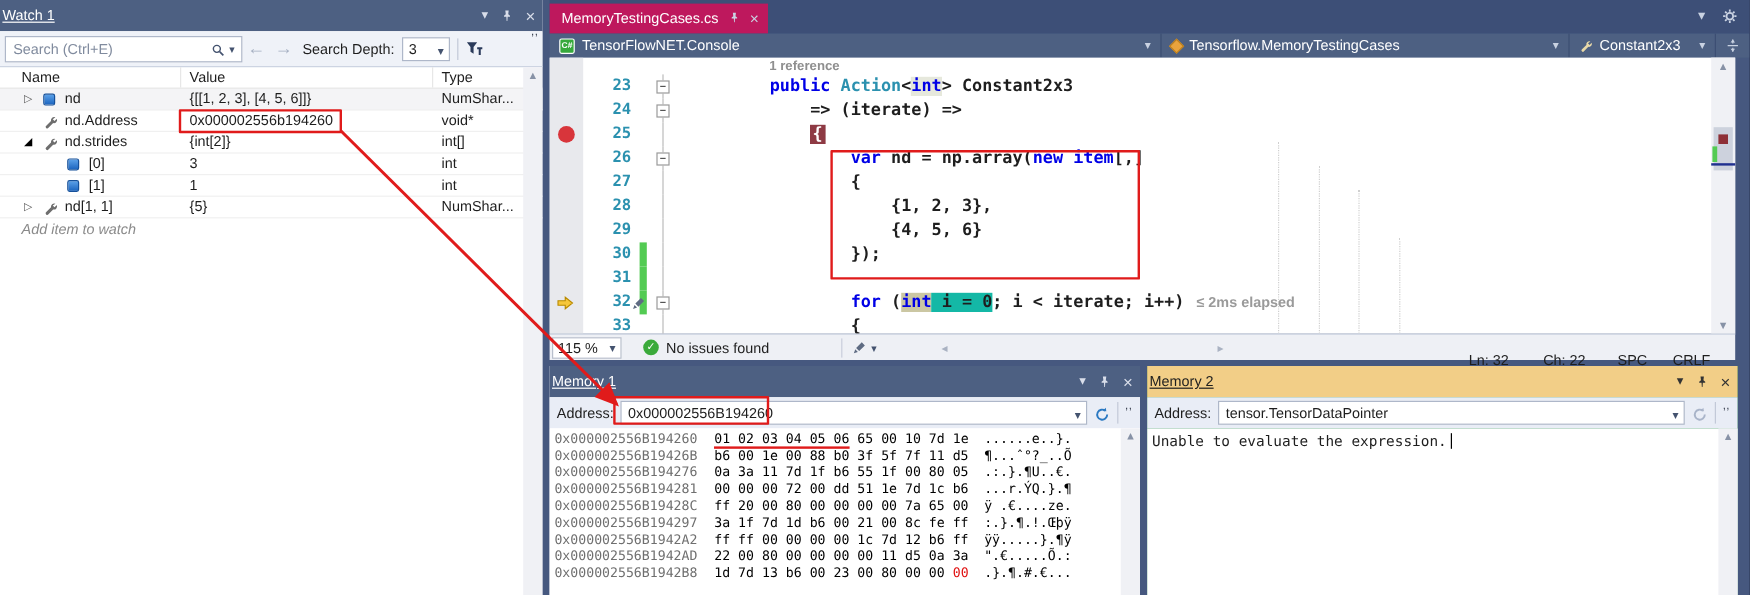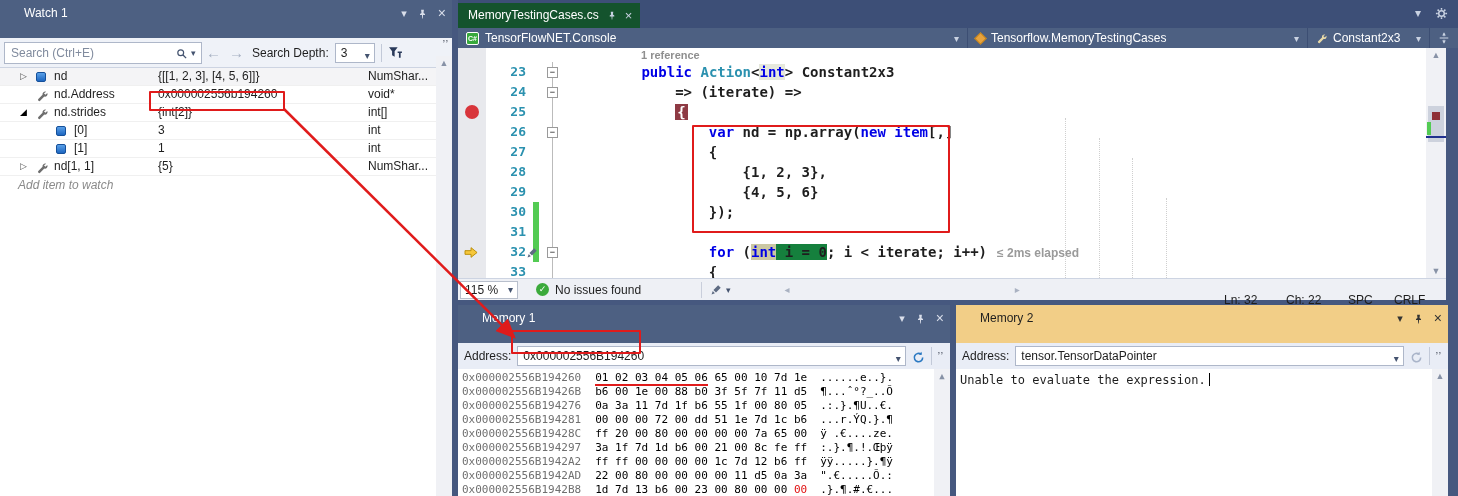--- a/index.html
+++ b/index.html
@@ -4,22 +4,22 @@
 <style>
   html,body{margin:0;padding:0;background:#2b3a57;}
   *{box-sizing:border-box;}
   #app{position:relative;width:1458px;height:496px;background:#46587F;
        font-family:"Liberation Sans",sans-serif;font-size:12px;color:#1e1e1e;
        overflow:hidden;-webkit-font-smoothing:antialiased;}
   .abs{position:absolute;}
   .ic{display:inline-block;vertical-align:middle;}
   svg.ic{width:13px;height:13px;}
   
-  .ptitle{height:38px;line-height:26px;background:#4D6082;color:#fff;padding-left:24px;
-          font-size:12px;position:relative;}
+  .ptitle{height:26px;line-height:26px;background:#4D6082;color:#fff;padding-left:2px;
+          font-size:12px;position:relative;text-decoration:underline;}
   .ptitle.gold{background:#F2CE87;color:#1e1e1e;}
   .tbtns{position:absolute;right:6px;top:0;height:26px;display:flex;align-items:center;gap:10px;color:#D9DEEA;}
   .ptitle.gold .tbtns{color:#333;}
   .tbtns span{cursor:pointer;font-size:11px;}
   .addrbar{height:26px;background:#E9EDF6;display:flex;align-items:center;padding:0 6px;gap:6px;position:relative;}
   .combo{background:#fff;border:1px solid #AEB7C9;height:20px;line-height:18px;padding:0 18px 0 5px;
          position:relative;flex:1;color:#1e1e1e;font-size:12px;white-space:nowrap;overflow:hidden;}
   .combo .dd{position:absolute;right:4px;top:3px;color:#44536F;font-size:10px;}
   .hexpane{background:#fff;font-family:"DejaVu Sans Mono","Liberation Mono",monospace;
            font-size:11px;line-height:14px;padding:2px 0 0 4px;position:relative;}
@@ -48,21 +48,21 @@
   .wrow .exp{position:absolute;font-size:9px;top:3px;color:#555;cursor:pointer;}
   .wrow .nm{position:absolute;top:1px;}
   .wrow .vl{position:absolute;left:158px;top:1px;}
   .wrow .tp{position:absolute;left:368px;top:1px;}
   .ficon{position:absolute;top:4px;width:10px;height:10px;border-radius:2px;
          background:linear-gradient(#5AA0E8,#1D66C0);border:1px solid #15509A;}
   .wicon{position:absolute;top:2px;color:#6E6E6E;}
   .additem{color:#8A8A8A;font-style:italic;padding:2px 16px 0 18px;}
   
   #tabstrip{left:458px;top:0;width:1000px;height:28px;background:#3D4F77;}
-  #tab1{position:absolute;left:0;top:3px;height:25px;background:#14532d;color:#fff;
+  #tab1{position:absolute;left:0;top:3px;height:25px;background:#be185d;color:#fff;
         padding:0 8px 0 10px;line-height:25px;font-size:12px;display:flex;align-items:flex-end;gap:8px;}
   .tabico{color:#C9D2E2;font-size:11px;cursor:pointer;}
   #striptools{position:absolute;right:10px;top:6px;color:#C9D2E2;display:flex;gap:14px;}
   #navbar{left:458px;top:28px;width:1000px;height:20px;background:#4D6082;color:#fff;display:flex;}
   .navcombo{position:relative;display:flex;align-items:center;gap:6px;padding:0 8px;border-right:1px solid #3C4E73;font-size:12px;}
   .navcombo .dd{margin-left:auto;color:#C9D2E2;font-size:10px;}
   #nav1{width:510px;} #nav2{width:340px;} #nav3{width:118px;}
   .cs-badge{width:13px;height:13px;background:#37A93C;border:1px solid #fff;border-radius:2px;color:#fff;
             font-size:7px;line-height:11px;text-align:center;font-weight:bold;}
   .cls-ico{width:9px;height:9px;background:#E8A33D;transform:rotate(45deg);border:1px solid #B97E1F;}
@@ -77,21 +77,21 @@
       font-family:"DejaVu Sans Mono","Liberation Mono",monospace;font-size:13px;line-height:20px;}
   .cb{width:10px;flex:none;position:relative;}
   .cb.on::after{content:"";position:absolute;left:1px;top:0;bottom:0;width:6px;background:#53CB53;}
   .om{width:22px;flex:none;position:relative;}
   .om.line::before{content:"";position:absolute;left:10px;top:0;bottom:0;width:1px;background:#BBBBBB;}
   .obox{position:absolute;left:5px;top:5px;width:11px;height:11px;background:#fff;border:1px solid #9a9a9a;
         color:#555;font-size:9px;line-height:9px;text-align:center;z-index:2;}
   .ct{margin:0;padding:0 0 0 10px;font-family:"DejaVu Sans Mono","Liberation Mono",monospace;
       font-size:14px;line-height:20px;white-space:pre;}
   .k{color:#0000E6;} .ty{color:#2B91AF;} .p{color:#1e1e1e;}
-  .khl{background:#E6E8DC;} .hlk{background:#CBC7A3;} .hly{background:#15803d;}
+  .khl{background:#E6E8DC;} .hlk{background:#CBC7A3;} .hly{background:#14b8a6;}
   .bp{background:#8E3A44;color:#fff;padding:0 2px;}
   .perf{font-family:"Liberation Sans",sans-serif;color:#9A9A9A;font-size:12px;}
   .codelens{font-family:"Liberation Sans",sans-serif;color:#8F8F8F;font-size:11px;line-height:14px;padding-left:77px;}
   .bpdot{position:absolute;left:7px;top:3px;width:14px;height:14px;border-radius:50%;background:#D8353B;}
   .curarrow{position:absolute;left:6px;top:3px;}
   .brush{position:absolute;left:68px;top:3px;color:#5E6B82;z-index:3;}
   #edvscroll{left:1426px;top:48px;width:20px;height:230px;}
   .thumb{position:absolute;left:2px;top:58px;width:16px;height:36px;background:#CDD2DD;}
   .mk-red{position:absolute;left:6px;top:64px;width:8px;height:8px;background:#8E2F36;}
   .mk-green{position:absolute;left:1px;top:74px;width:4px;height:13px;background:#53CB53;}
@@ -190,20 +190,27 @@
       <span class="combo" style="flex:none;width:40px;">
         <span>3</span>
         <span class="dd">▾</span>
       </span>
       <span class="addrsep" style="margin:0 6px;"></span>
       <span style="color:#2A3A5A"><svg class="ic" style="width:15px;height:15px">
             <use href="#i-funnel"></use>
           </svg></span>
       <span class="ovf">’’</span>
     </div>
+    <div class="wgrid-head">
+      <span style="left:18px">Name</span>
+      <span style="left:158px">Value</span>
+      <span style="left:368px">Type</span>
+      <i class="colsep" style="left:150px"></i>
+        <i class="colsep" style="left:360px"></i>
+    </div>
 
     <div class="wrow" style="background:#F4F4F6">
       <span class="exp" style="left:20px">▷</span>
       <span class="ficon" style="left:36px"></span>
       <span class="nm" style="left:54px">nd</span>
       <span class="vl">{[[1, 2, 3], [4, 5, 6]]}</span>
       <span class="tp">NumShar...</span>
     </div>
     <div class="wrow">
       <span class="wicon" style="left:36px"><svg class="ic" style="width:12px;height:12px">

